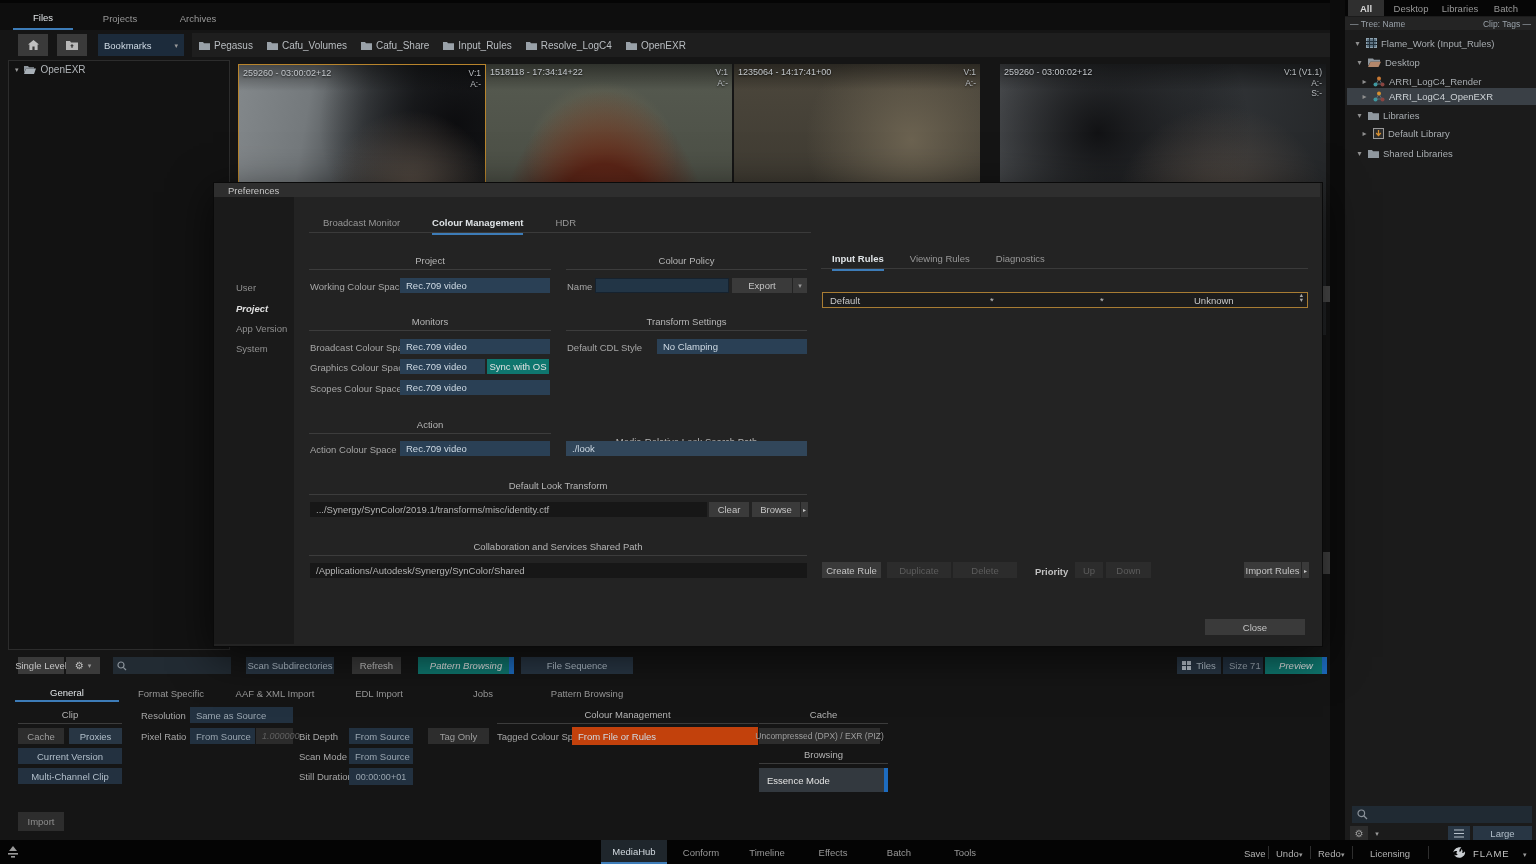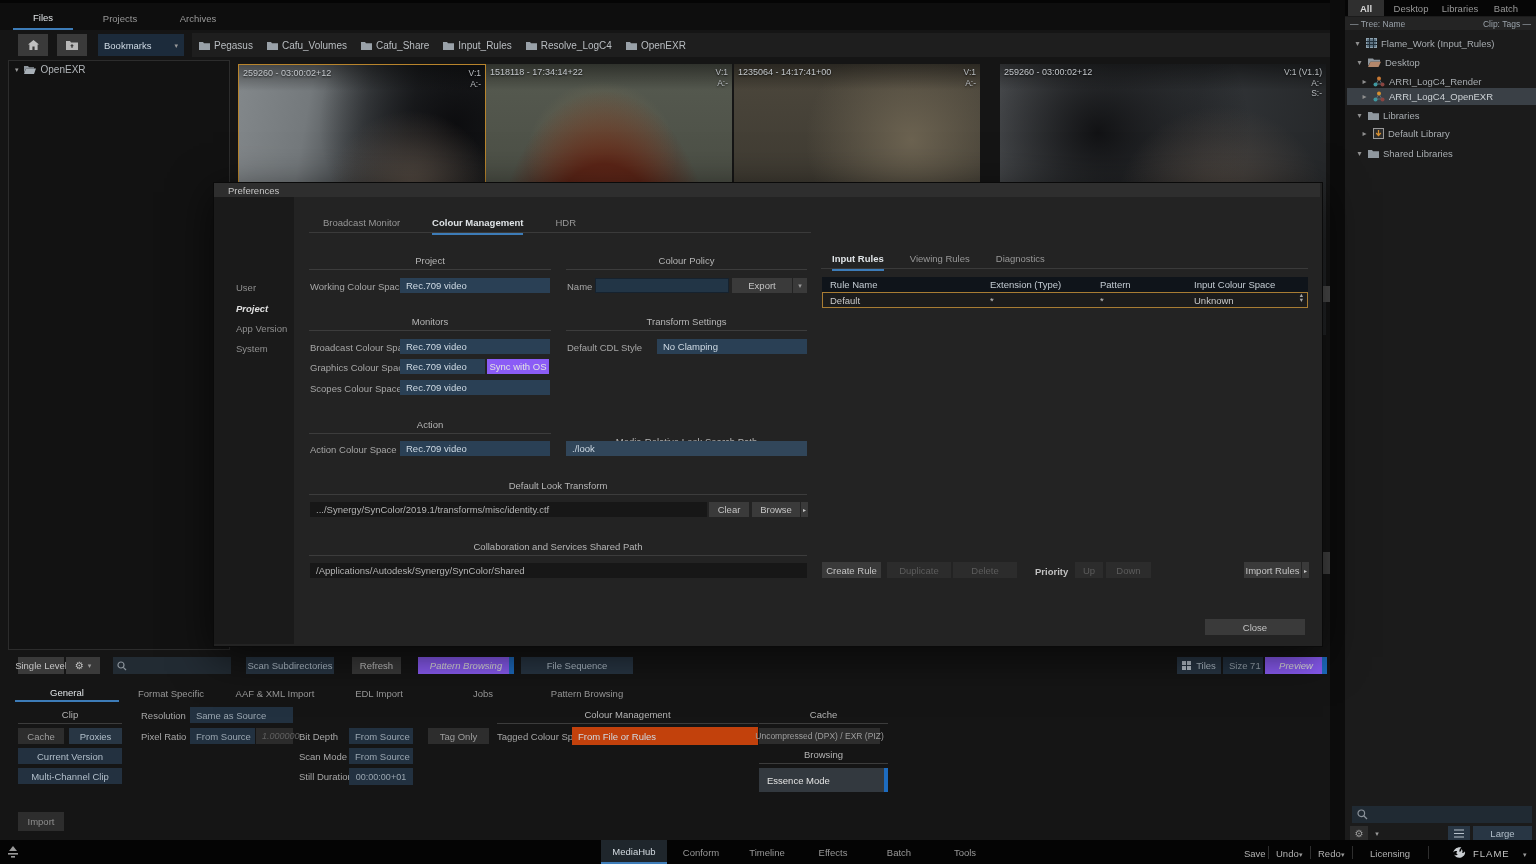--- a/index.html
+++ b/index.html
@@ -4,21 +4,21 @@
 <style>
   html,body{margin:0;padding:0;background:#000;}
   #screen{position:relative;width:1536px;height:864px;background:#151515;overflow:hidden;
           font-family:"Liberation Sans",sans-serif;font-size:10px;color:#b8b8b8;}
   .r{position:absolute;box-sizing:border-box;}
   .btn{position:absolute;box-sizing:border-box;display:flex;align-items:center;justify-content:center;
        background:#3a3a3a;color:#c4c4c4;font-size:9.5px;white-space:nowrap;}
   .btn.g2{background:#2d2d2d;color:#9e9e9e;}
   .btn.dis{background:#2c2c2c;color:#5c5c5c;}
   .btn.tog{background:#283644;color:#b2bfca;}
-  .btn.hl{background:#8b5cf6;color:#e2e2e2;}
+  .btn.hl{background:#0f766e;color:#e2e2e2;}
   .fld{position:absolute;box-sizing:border-box;display:flex;align-items:center;padding:0 6px;
        background:#2a4055;color:#cfdae4;font-size:9.5px;white-space:nowrap;}
   .fld.l{background:#31465a;}
   .fld.d{background:#171717;color:#b4b4b4;}
   .fld.n{background:#223140;color:#9aa6b0;}
   .hdr{position:absolute;box-sizing:border-box;color:#b5b5b5;text-align:center;font-size:9.5px;
        border-bottom:1px solid #3c3c3c;padding-bottom:3px;white-space:nowrap;}
   .lbl{position:absolute;color:#a6a6a6;font-size:9.5px;white-space:nowrap;}
   .it{font-style:italic;}
   .accbar{position:absolute;right:0;top:0;bottom:0;width:5px;background:#1d6cc0;}
@@ -254,26 +254,20 @@
       <div class="tabcell sel" style="height:22px;font-weight:bold;">
           <span>Input Rules</span>
         </div>
       <div class="tabcell" style="height:22px;">
           <span>Viewing Rules</span>
         </div>
       <div class="tabcell" style="height:22px;">
           <span>Diagnostics</span>
         </div>
     </div>
-    <div class="r" style="left:608px;top:94px;width:486px;height:15px;background:#0f141a;color:#c4ccd3;">
-      <span class="lbl" style="left:8px;top:2px;color:#c4ccd3;">Rule Name</span>
-      <span class="lbl" style="left:168px;top:2px;color:#c4ccd3;">Extension (Type)</span>
-      <span class="lbl" style="left:278px;top:2px;color:#c4ccd3;">Pattern</span>
-      <span class="lbl" style="left:372px;top:2px;color:#c4ccd3;">Input Colour Space</span>
-    </div>
     <div class="r" style="left:608px;top:109px;width:486px;height:16px;background:#1c1c1c;border:1px solid #a87c33;color:#c9c9c9;">
       <span class="lbl" style="left:7px;top:2px;color:#c9c9c9;">Default</span>
       <span class="lbl" style="left:167px;top:2px;color:#c9c9c9;">*</span>
       <span class="lbl" style="left:277px;top:2px;color:#c9c9c9;">*</span>
       <span class="lbl" style="left:371px;top:2px;color:#c9c9c9;">Unknown</span>
       <span class="r" style="right:4px;top:0px;display:flex;flex-direction:column;align-items:center;line-height:.75;color:#a8a8a8;font-size:6.5px;">
           <span>▴</span>
           <span>▾</span>
         </span>
     </div>

